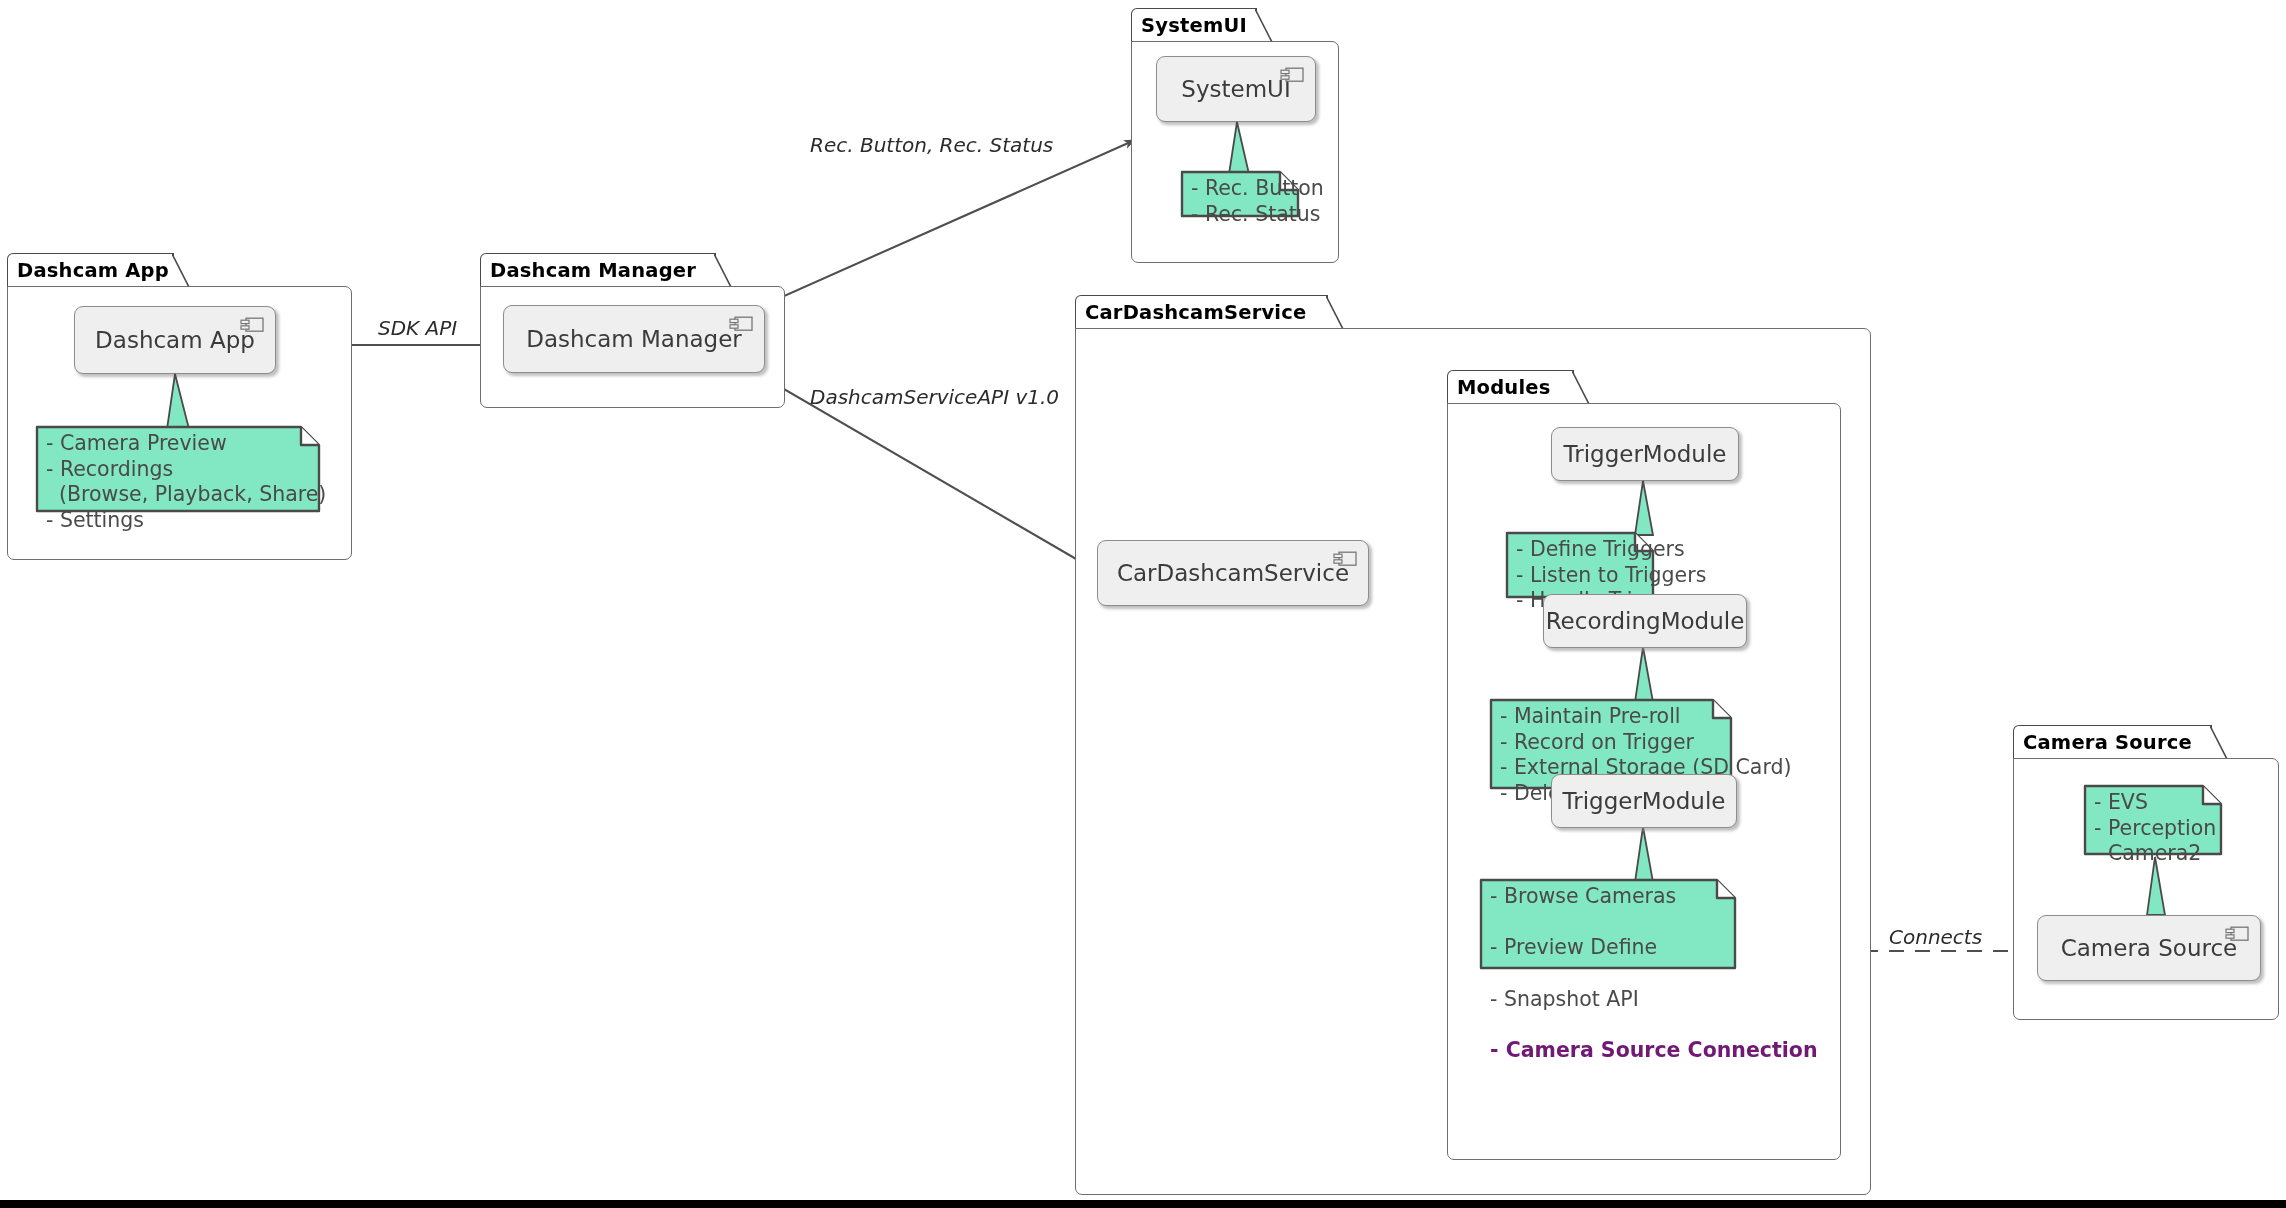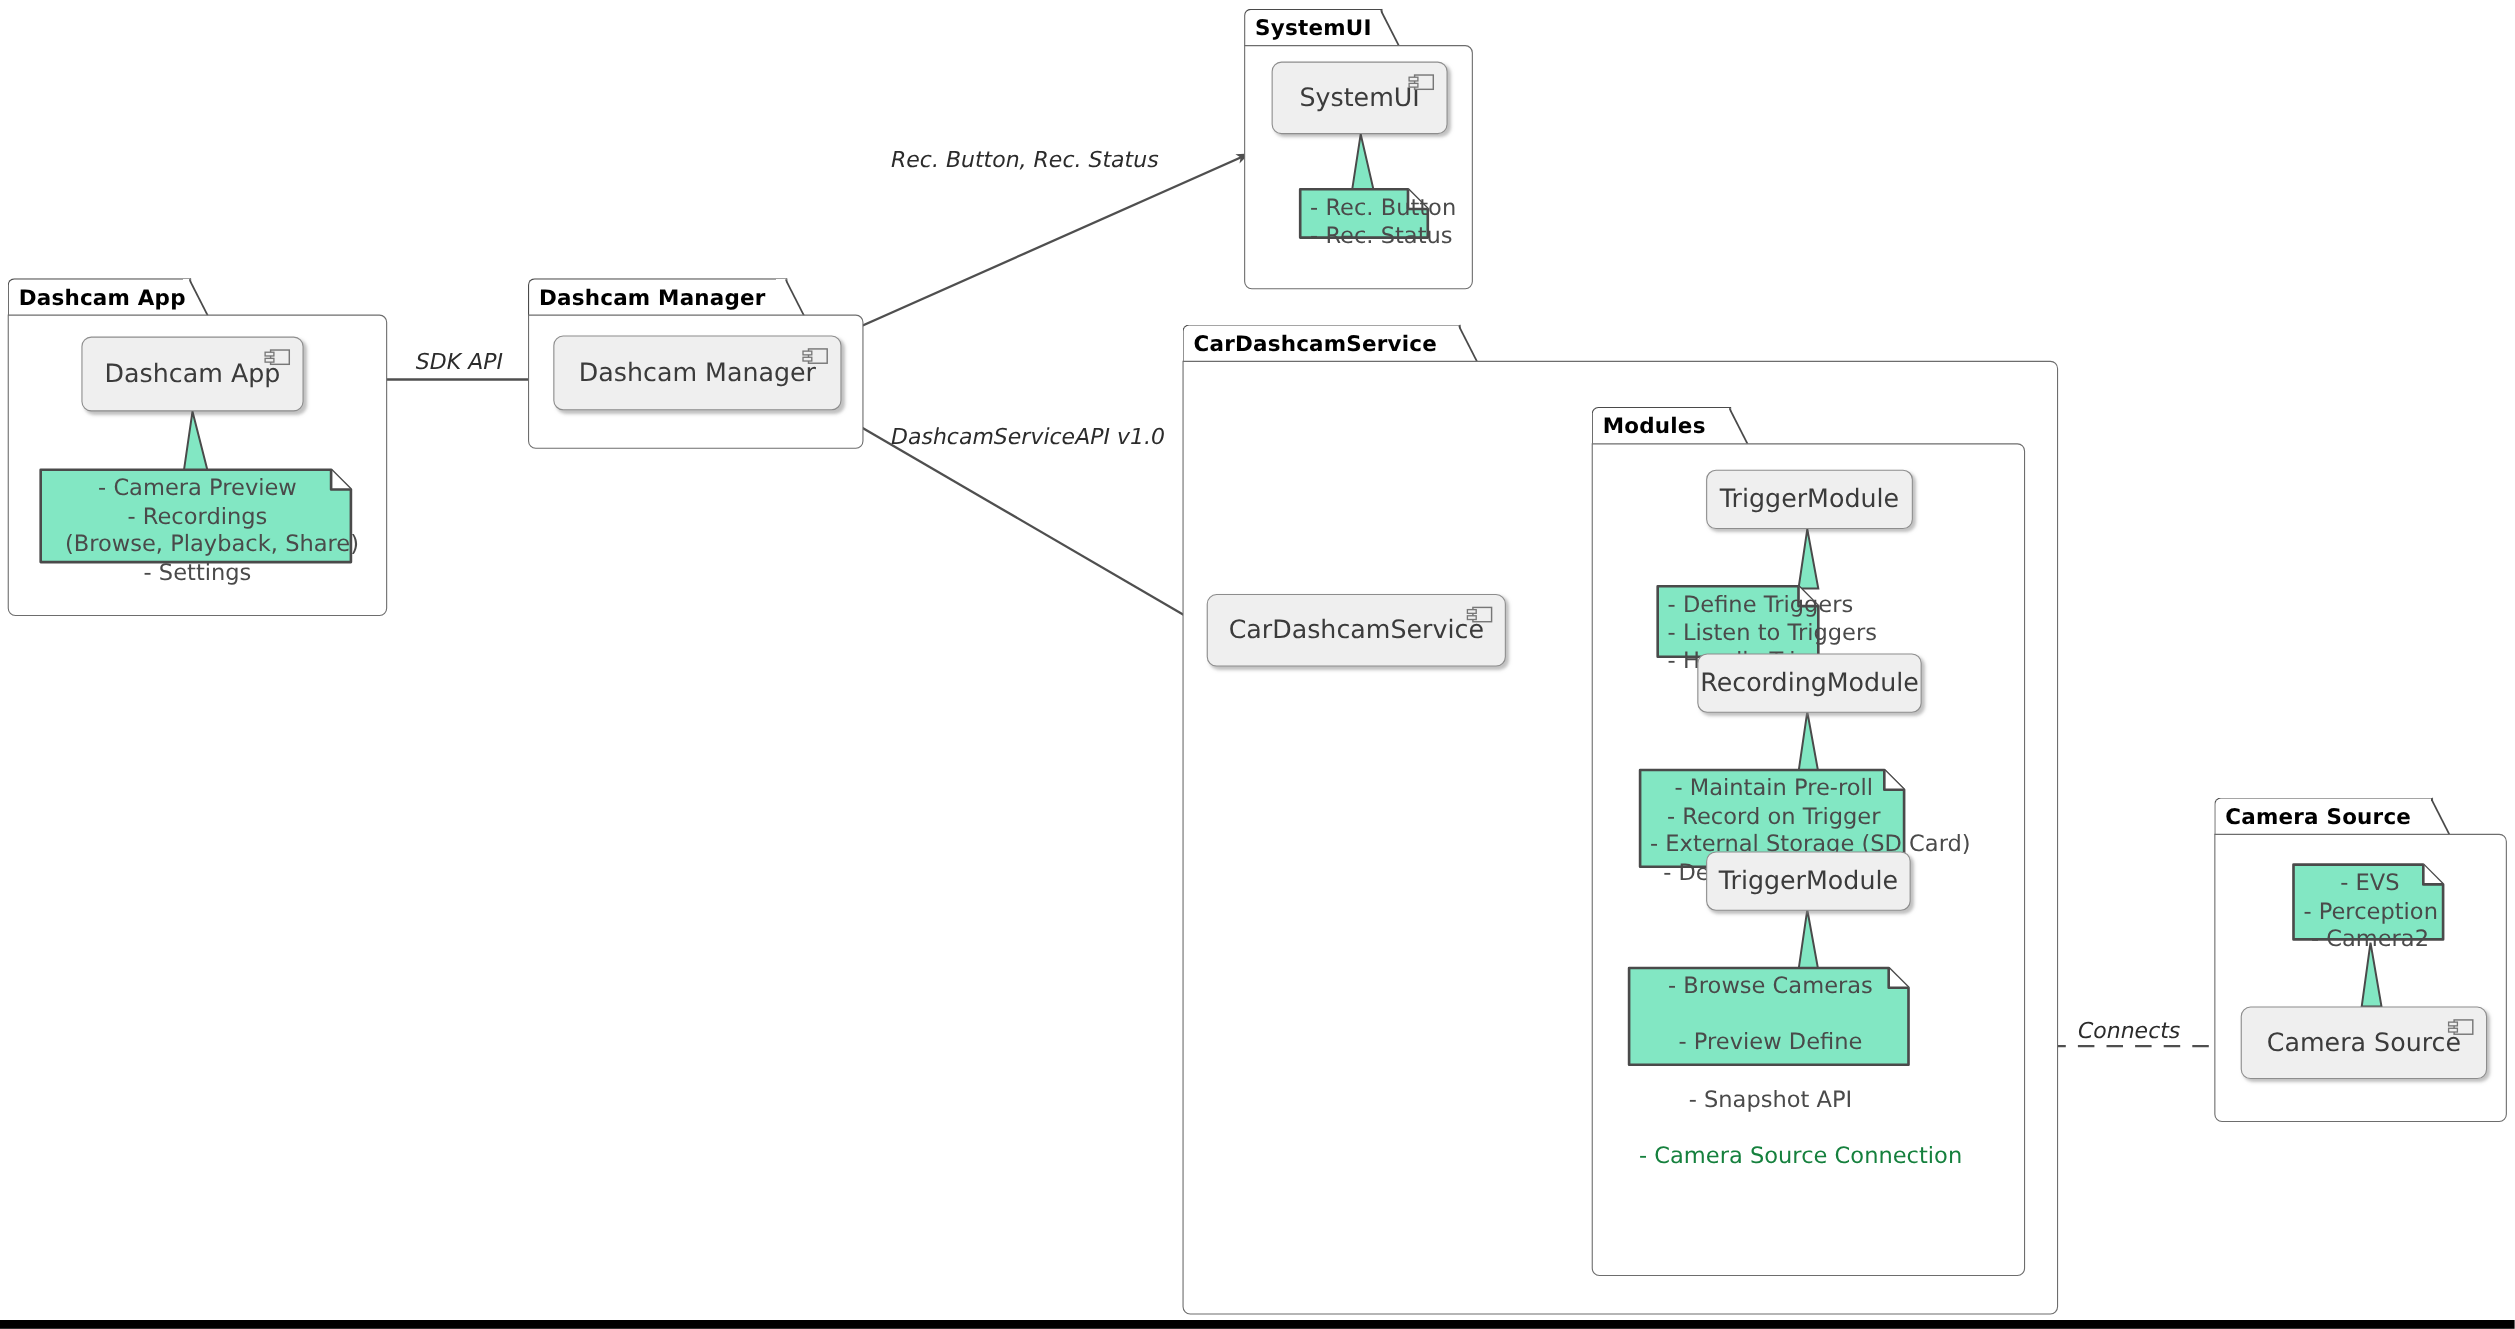--- a/index.html
+++ b/index.html
@@ -1,42 +1,42 @@
 <!DOCTYPE html>
 <html><head>
 <meta charset="utf-8">
 <style>
   html,body{margin:0;padding:0;background:#ffffff;}
   body{width:2286px;height:1208px;position:relative;overflow:hidden;
        font-family:"DejaVu Sans","Liberation Sans",sans-serif;}
   #canvas{position:absolute;left:0;top:0;width:2286px;height:1208px;}
   svg.layer{position:absolute;left:0;top:0;width:2286px;height:1208px;overflow:visible;}
   
-  .pkg{position:absolute;box-sizing:border-box;text-align:center;}
+  .pkg{position:absolute;box-sizing:border-box;}
   .pkg .tab{position:absolute;left:0;top:0;height:34px;box-sizing:border-box;
             background:#ffffff;border:1.6px solid #4a4a4a;border-bottom:none;
             border-radius:6px 0 0 0;display:flex;align-items:center;padding:0 10px 0 9px;}
   .pkg .tab .cut{position:absolute;right:-17px;top:-1px;width:18px;height:35px;}
   .pkg .tab-label{font-weight:bold;font-size:19.5px;color:#000;white-space:nowrap;
                   letter-spacing:.2px;line-height:1;}
   .pkg .body{position:absolute;left:0;box-sizing:border-box;background:#ffffff;
              border:1.3px solid #6d6d6d;border-radius:0 7px 7px 7px;}
   
   .comp{position:absolute;box-sizing:border-box;background:#efefef;
         border:1.4px solid #8d8d8d;border-radius:9px;
         box-shadow:2.5px 2.5px 3px rgba(140,140,140,.55);
         display:flex;align-items:center;justify-content:center;}
   .comp .label{font-size:23px;color:#3b3b3b;white-space:nowrap;}
   .comp .cicon{position:absolute;right:10px;top:9px;width:26px;height:18px;}
   
   .note{position:absolute;box-sizing:border-box;}
   .note .nbox{position:absolute;left:0;top:0;width:100%;height:100%;}
   .note .ntext{position:absolute;left:13px;top:8px;right:10px;
                font-size:20.5px;color:#4a4a4a;line-height:1.255;white-space:pre;}
-  .note .ntext b{font-weight:normal;color:#15803d;}
+  .note .ntext b{font-weight:bold;color:#701a75;}
   
   .elabel{position:absolute;font-size:20px;color:#2b2b2b;white-space:nowrap;font-style:italic;}
   #bottombar{position:absolute;left:0;top:1200px;width:2286px;height:8px;background:#000;}
 </style>
 </head>
 <body>
 
 <div id="canvas">
 
   <svg class="layer" viewBox="0 0 2286 1208">

